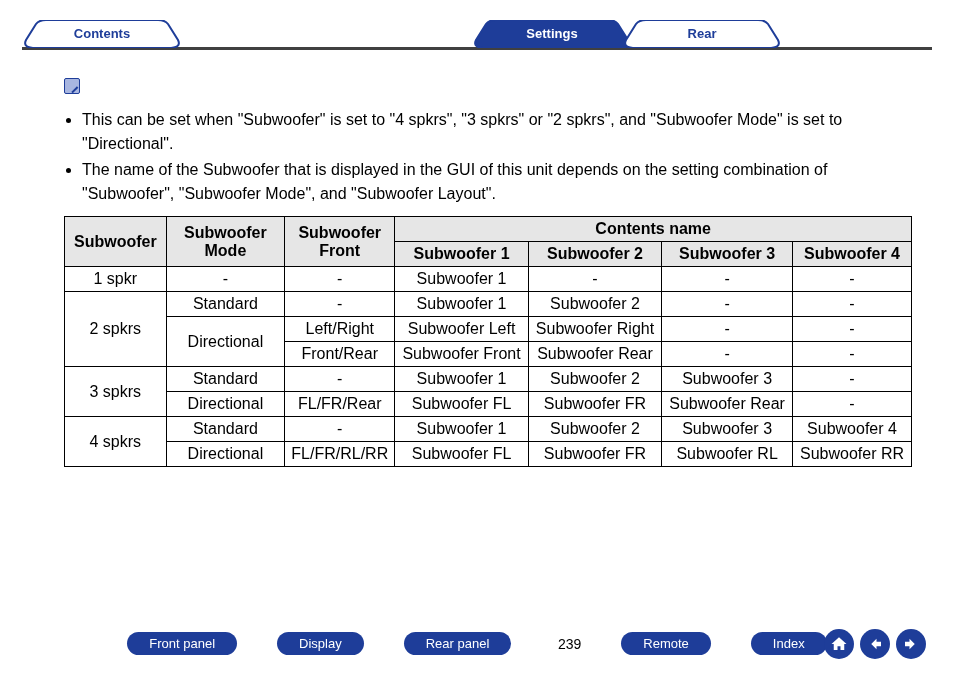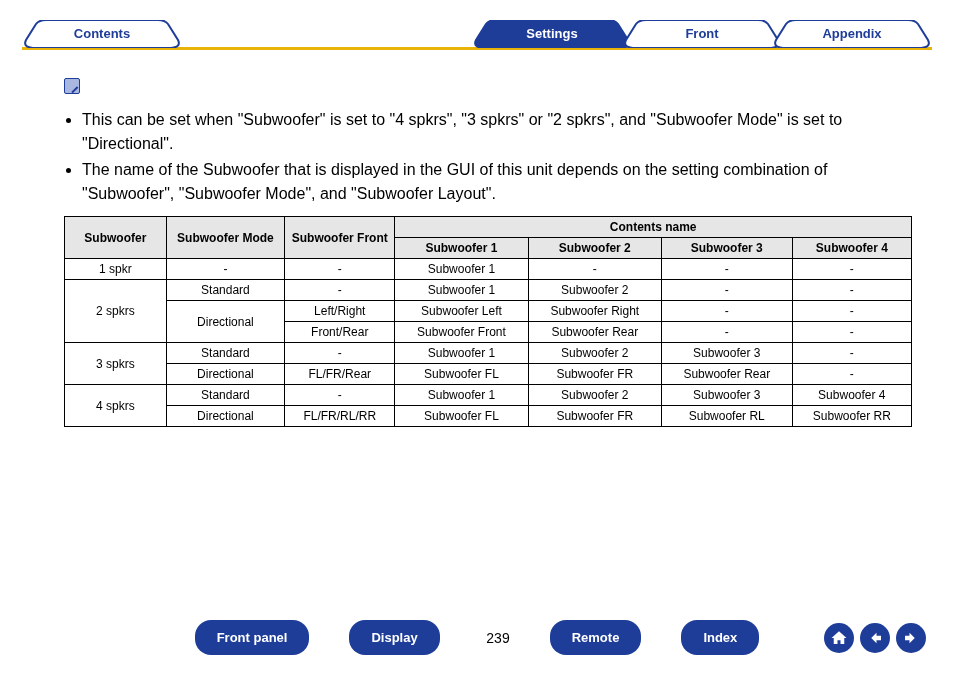--- a/index.html
+++ b/index.html
@@ -12,21 +12,21 @@
     background: #fff;
     color: #000;
     position: relative;
   }
   
   .tab-row {
     position: relative;
     width: 910px;
     height: 34px;
     margin: 16px auto 0 auto;
-    border-bottom: 3px solid #eab308;
+    border-bottom: 3px solid #404040;
   }
   .tab {
     position: absolute;
     bottom: -1px;
     height: 28px;
     line-height: 28px;
     width: 160px;
     text-align: center;
     font-size: 13px;
     font-weight: bold;
@@ -45,32 +45,32 @@
   }
   .pencil::after{
     content:""; position:absolute; left:3px; top:3px;
     width:8px; height:8px; border-bottom:2px solid #1e3d99;
     transform:rotate(-45deg);
   }
   .note-list { margin:4px 0 0 0; padding:0 0 0 18px; font-size:16px; line-height:1.5; color:#000; }
   .note-list li { margin-bottom:2px; }
   
   .tbl-wrap { margin: 10px 42px 0 64px; }
-  table { border-collapse: collapse; width:100%; font-size:12px; }
+  table { border-collapse: collapse; width:100%; font-size:16px; }
   th, td { border:1px solid #000; padding:3px 6px; text-align:center; vertical-align:middle; }
   th { background:#e6e6e6; font-weight:bold; }
   
   .bottom {
     position:absolute; left:0; bottom:18px; width:100%;
     display:flex; align-items:center; justify-content:center;
     gap:40px;
   }
   .pill {
-    background:#1e3d99; color:#fff; font-size:13px; font-weight:bold;
-    padding:10px 22px; border-radius:16px; cursor:pointer;
+    background:#1e3d99; color:#fff; font-size:13px; font-weight:normal;
+    padding:4px 22px; border-radius:16px; cursor:pointer;
   }
   .pagenum { font-size:14px; color:#000; min-width:30px; text-align:right; }
   .circ-group { position:absolute; right:28px; display:flex; gap:6px; }
   .circ {
     width:30px; height:30px; border-radius:50%; background:#1e3d99;
     display:flex; align-items:center; justify-content:center; color:#fff;
     cursor:pointer;
   }
   .circ svg { width:18px; height:18px; fill:#fff; }
 </style>
@@ -88,27 +88,21 @@
   <div class="tab active" style="left:450px">
     <svg viewBox="0 0 160 28" preserveAspectRatio="none">
         <path d="M14 28 Q0 28 4 20 L14 4 Q17 0 24 0 L136 0 Q143 0 146 4 L156 20 Q160 28 146 28 Z" fill="#1e3d99" stroke="#1e3d99" stroke-width="2"></path>
       </svg>
     <span>Settings</span>
   </div>
   <div class="tab" style="left:600px">
     <svg viewBox="0 0 160 28" preserveAspectRatio="none">
         <path d="M14 28 Q0 28 4 20 L14 4 Q17 0 24 0 L136 0 Q143 0 146 4 L156 20 Q160 28 146 28 Z" fill="#fff" stroke="#1e3d99" stroke-width="2"></path>
       </svg>
-    <span>Front</span>
-  </div>
-  <div class="tab" style="left:750px">
-    <svg viewBox="0 0 160 28" preserveAspectRatio="none">
-        <path d="M14 28 Q0 28 4 20 L14 4 Q17 0 24 0 L136 0 Q143 0 146 4 L156 20 Q160 28 146 28 Z" fill="#fff" stroke="#1e3d99" stroke-width="2"></path>
-      </svg>
-    <span>Appendix</span>
+    <span>Rear</span>
   </div>
 </div>
 
 <div class="note-block">
   <span class="pencil"></span>
   <ul class="note-list">
     <li>This can be set when "Subwoofer" is set to "4 spkrs", "3 spkrs" or "2 spkrs", and "Subwoofer Mode" is set to "Directional".</li>
     <li>The name of the Subwoofer that is displayed in the GUI of this unit depends on the setting combination of "Subwoofer", "Subwoofer Mode", and "Subwoofer Layout".</li>
   </ul>
 </div>
@@ -197,20 +191,21 @@
         <td>Subwoofer RL</td>
         <td>Subwoofer RR</td>
       </tr>
     </tbody>
   </table>
 </div>
 
 <div class="bottom">
   <div class="pill">Front panel</div>
   <div class="pill">Display</div>
+  <div class="pill">Rear panel</div>
   <div class="pagenum">239</div>
   <div class="pill">Remote</div>
   <div class="pill">Index</div>
 
   <div class="circ-group">
     <div class="circ">
       <svg viewBox="0 0 24 24">
           <path d="M12 3 L2 12h3v8h5v-5h4v5h5v-8h3z"></path>
         </svg>
     </div>

